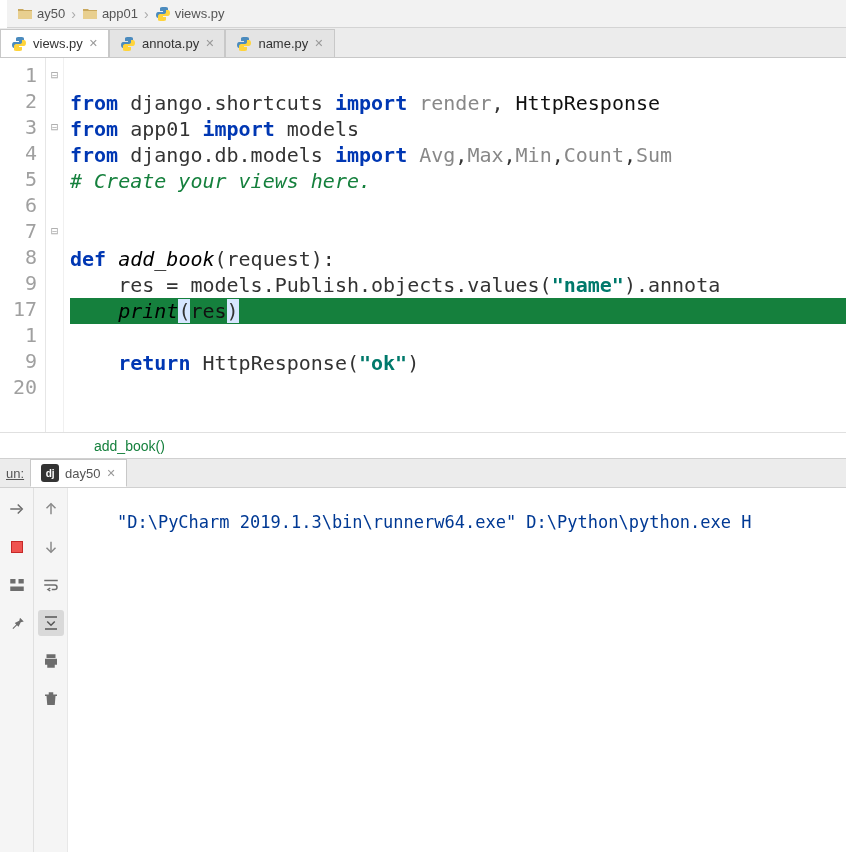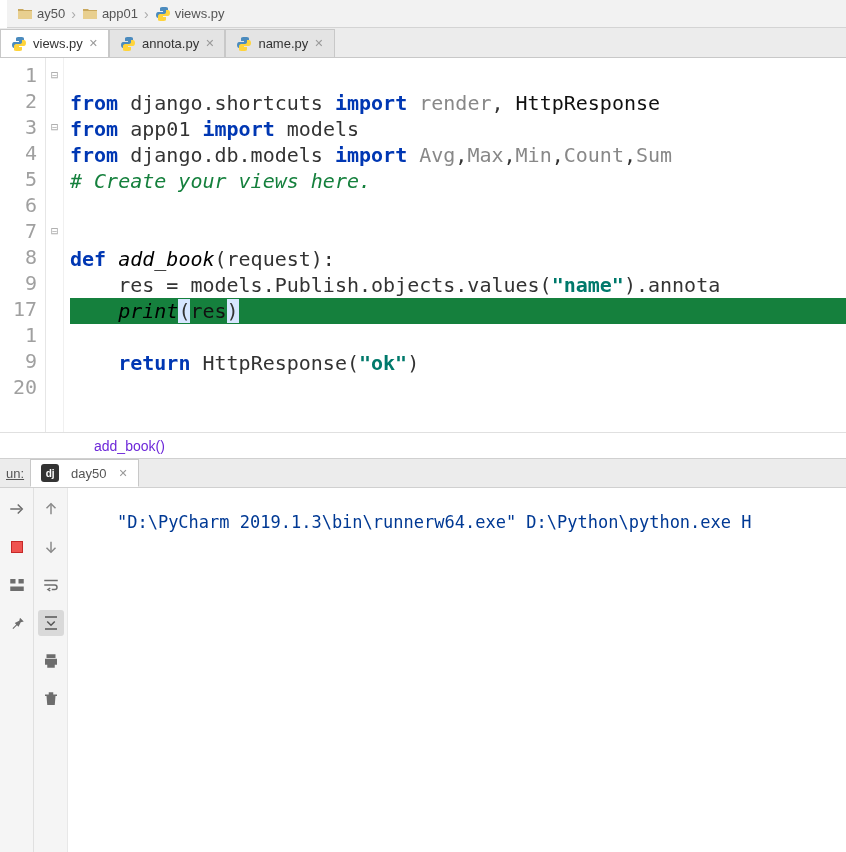--- a/index.html
+++ b/index.html
@@ -54,33 +54,33 @@
   .fn     { color:#000;font-style:italic; }
   .name2  { color:#888; }                           
   .str    { color:#00796b; font-weight:bold; }      
   .com    { color:#15803d; font-style:italic; }     
   .var    { color:#111; }
   .paren-match { background:#d7e6ff; }
 
   
   .ctx {
     height:26px; display:flex; align-items:center;
-    padding-left:94px; color:#6d28d9; font-size:14px;
+    padding-left:94px; color:#15803d; font-size:14px;
     border-top:1px solid #e0e0e0; background:#fff;
   }
 
   
   .run-head {
     display:flex; align-items:center; height:30px;
     background:#ececec; border-top:1px solid #d0d0d0; border-bottom:1px solid #d0d0d0;
     font-size:13px; color:#555;
   }
   .run-head .lbl { padding:0 6px;text-decoration:underline; }
   .run-tab {
-    display:flex; align-items:center; gap:12px; height:28px; padding:0 10px;
+    display:flex; align-items:center; gap:6px; height:28px; padding:0 10px;
     background:#fff; border:1px solid #c8c8c8; border-bottom:1px solid #fff;
   }
   .run-tab .close { color:#999; font-size:11px; }
   .dj-icon {
     width:18px;height:18px;display:inline-flex;align-items:center;justify-content:center;
     background:#333;border-radius:3px;color:#fff;font-size:10px;font-weight:bold;
   }
 
   
   .run-body { flex:1; display:flex; background:#fff; overflow:hidden; }

